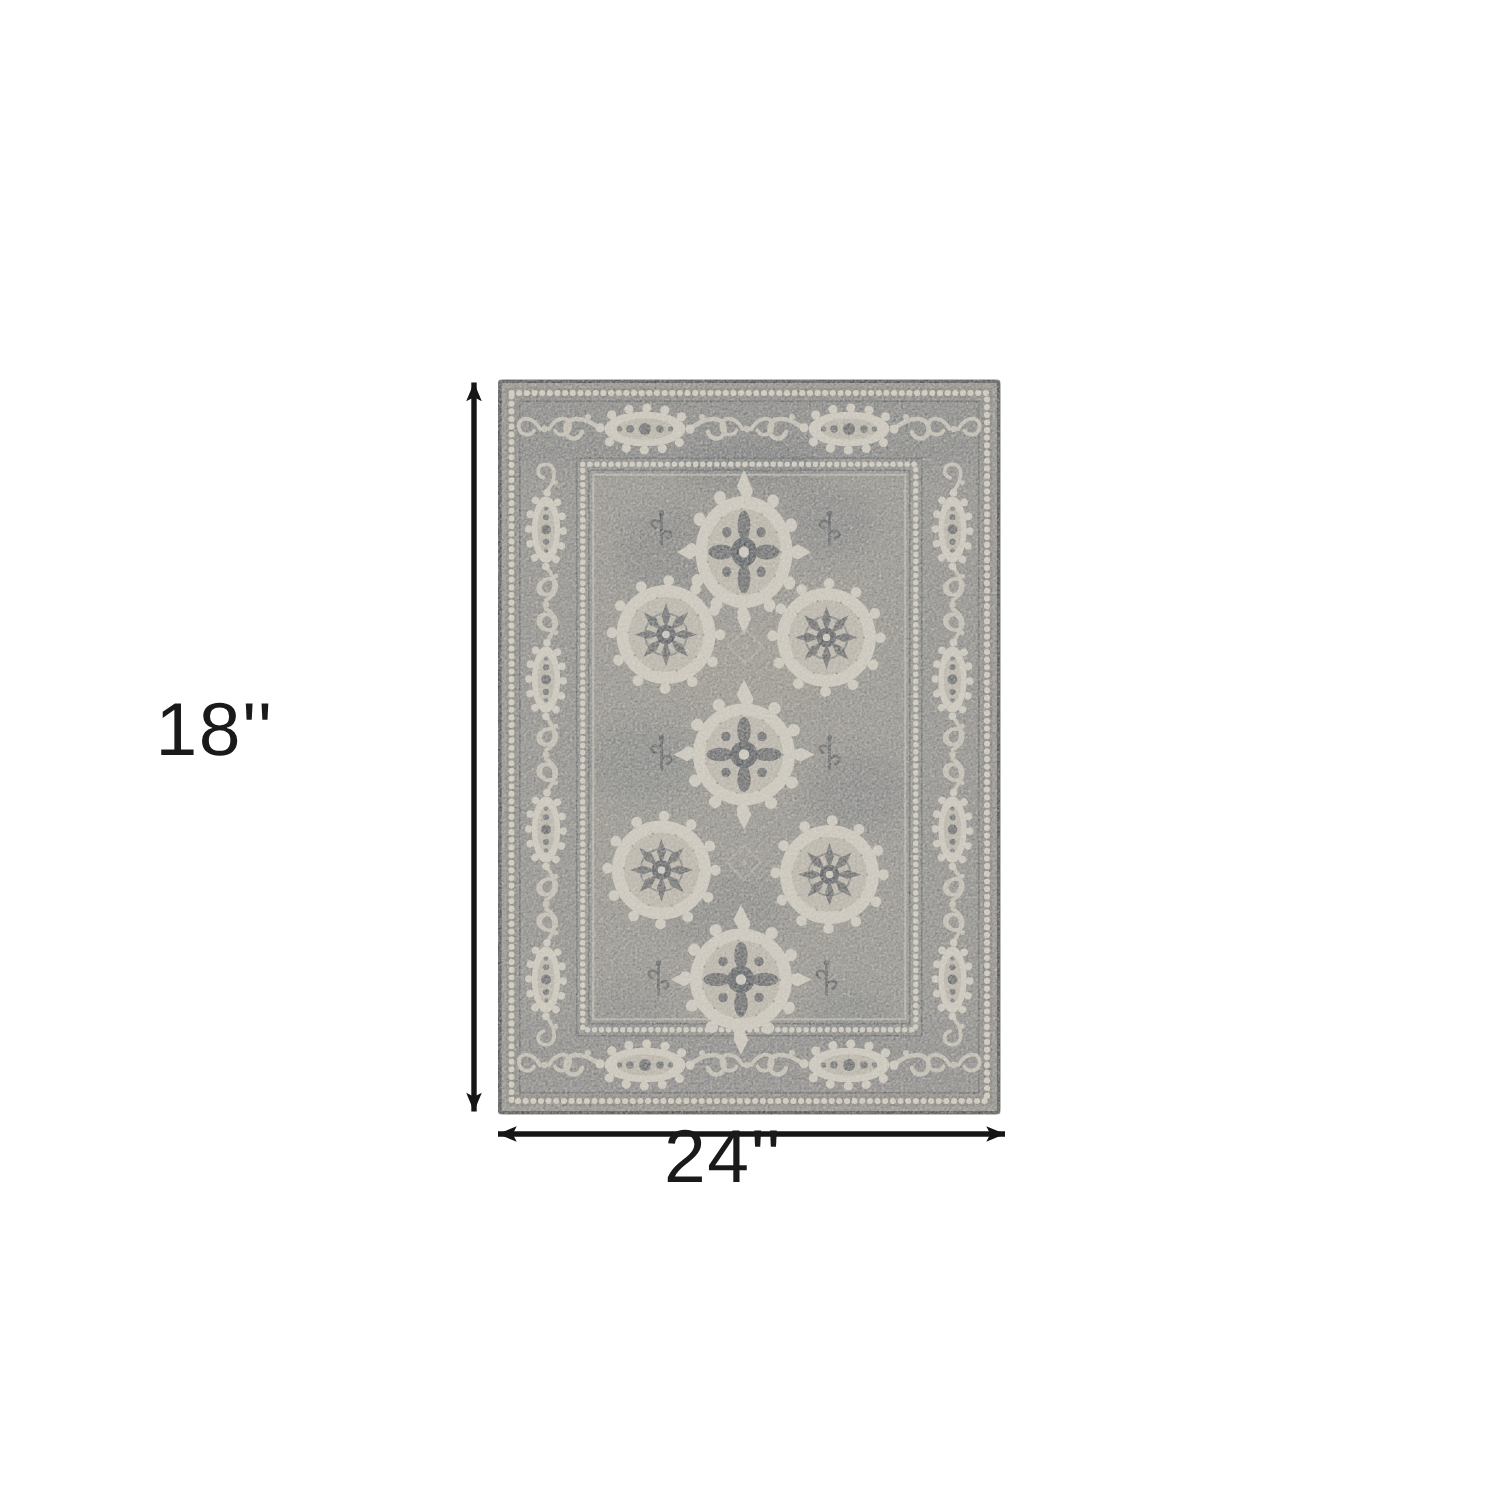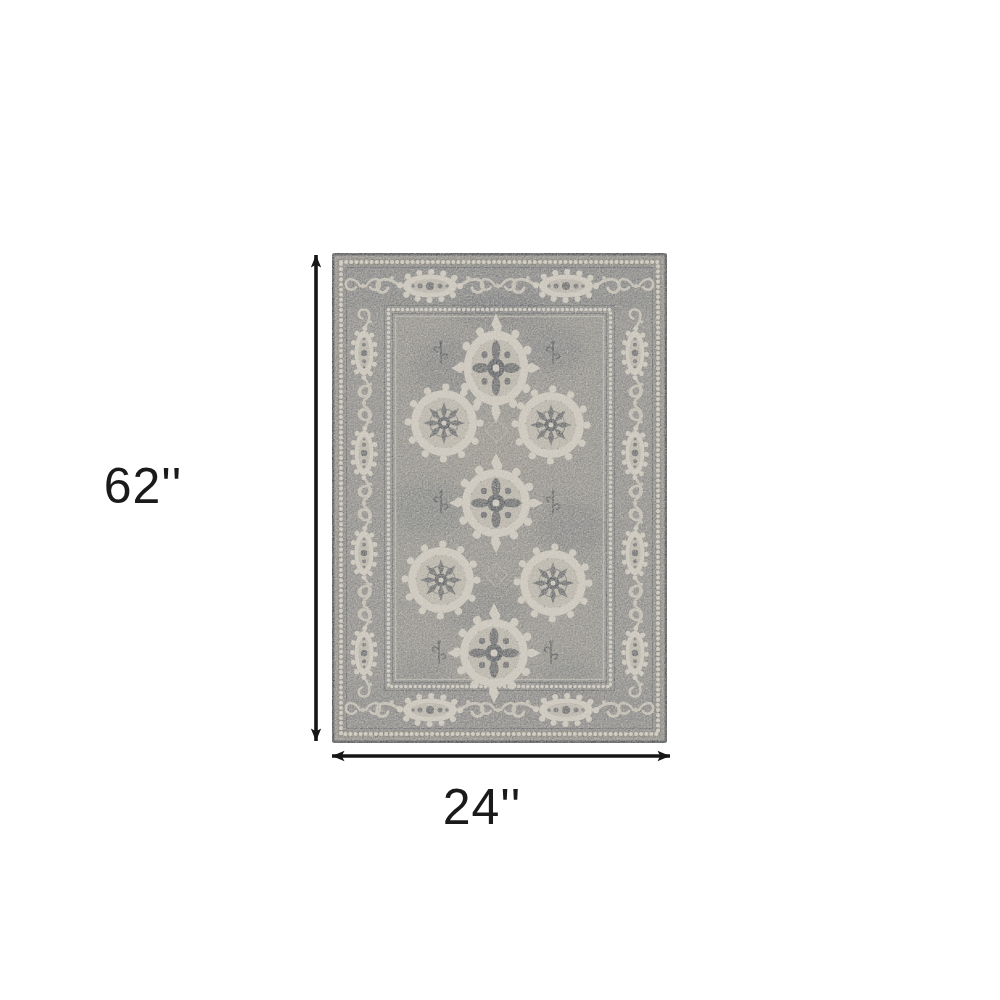--- a/index.html
+++ b/index.html
@@ -3,21 +3,21 @@
 <meta charset="utf-8">
 <style>
   html,body{margin:0;padding:0;background:#ffffff;}
   .stage{position:relative;width:1000px;height:1000px;background:#ffffff;overflow:hidden;
          font-family:"Liberation Sans","DejaVu Sans",sans-serif;}
   .rug{position:absolute;left:332px;top:253px;width:335px;height:490px;}
   .arrows{position:absolute;left:0;top:0;width:1000px;height:1000px;pointer-events:none;}
   .dim-label{position:absolute;transform:translate(-50%,-50%);
              font-size:50px;font-weight:500;color:#1a1a1a;letter-spacing:1px;white-space:nowrap;}
   .dim-label.h{left:143px;top:486px;}
-  .dim-label.w{left:482px;top:807px;}
+  .dim-label.w{left:482px;top:771px;}
 </style>
 </head>
 <body>
 
 <div class="stage">
 
   <svg class="rug" viewBox="0 0 335 490" aria-hidden="true">
     <defs>
       <filter id="soft" x="-20%" y="-20%" width="140%" height="140%">
         <feGaussianBlur stdDeviation="6"></feGaussianBlur>
@@ -196,16 +196,16 @@
       </marker>
     </defs>
     <g>
       <line x1="316" y1="255" x2="316" y2="741" stroke="#161616" stroke-width="3.6" marker-start="url(#arr)" marker-end="url(#arr)"></line>
     </g>
     <g>
       <line x1="332" y1="756" x2="670" y2="756" stroke="#161616" stroke-width="3.6" marker-start="url(#arr)" marker-end="url(#arr)"></line>
     </g>
   </svg>
 
-  <div class="dim-label h">62''</div>
+  <div class="dim-label h">18''</div>
   <div class="dim-label w">24''</div>
 
 </div>
 
 </body></html>

